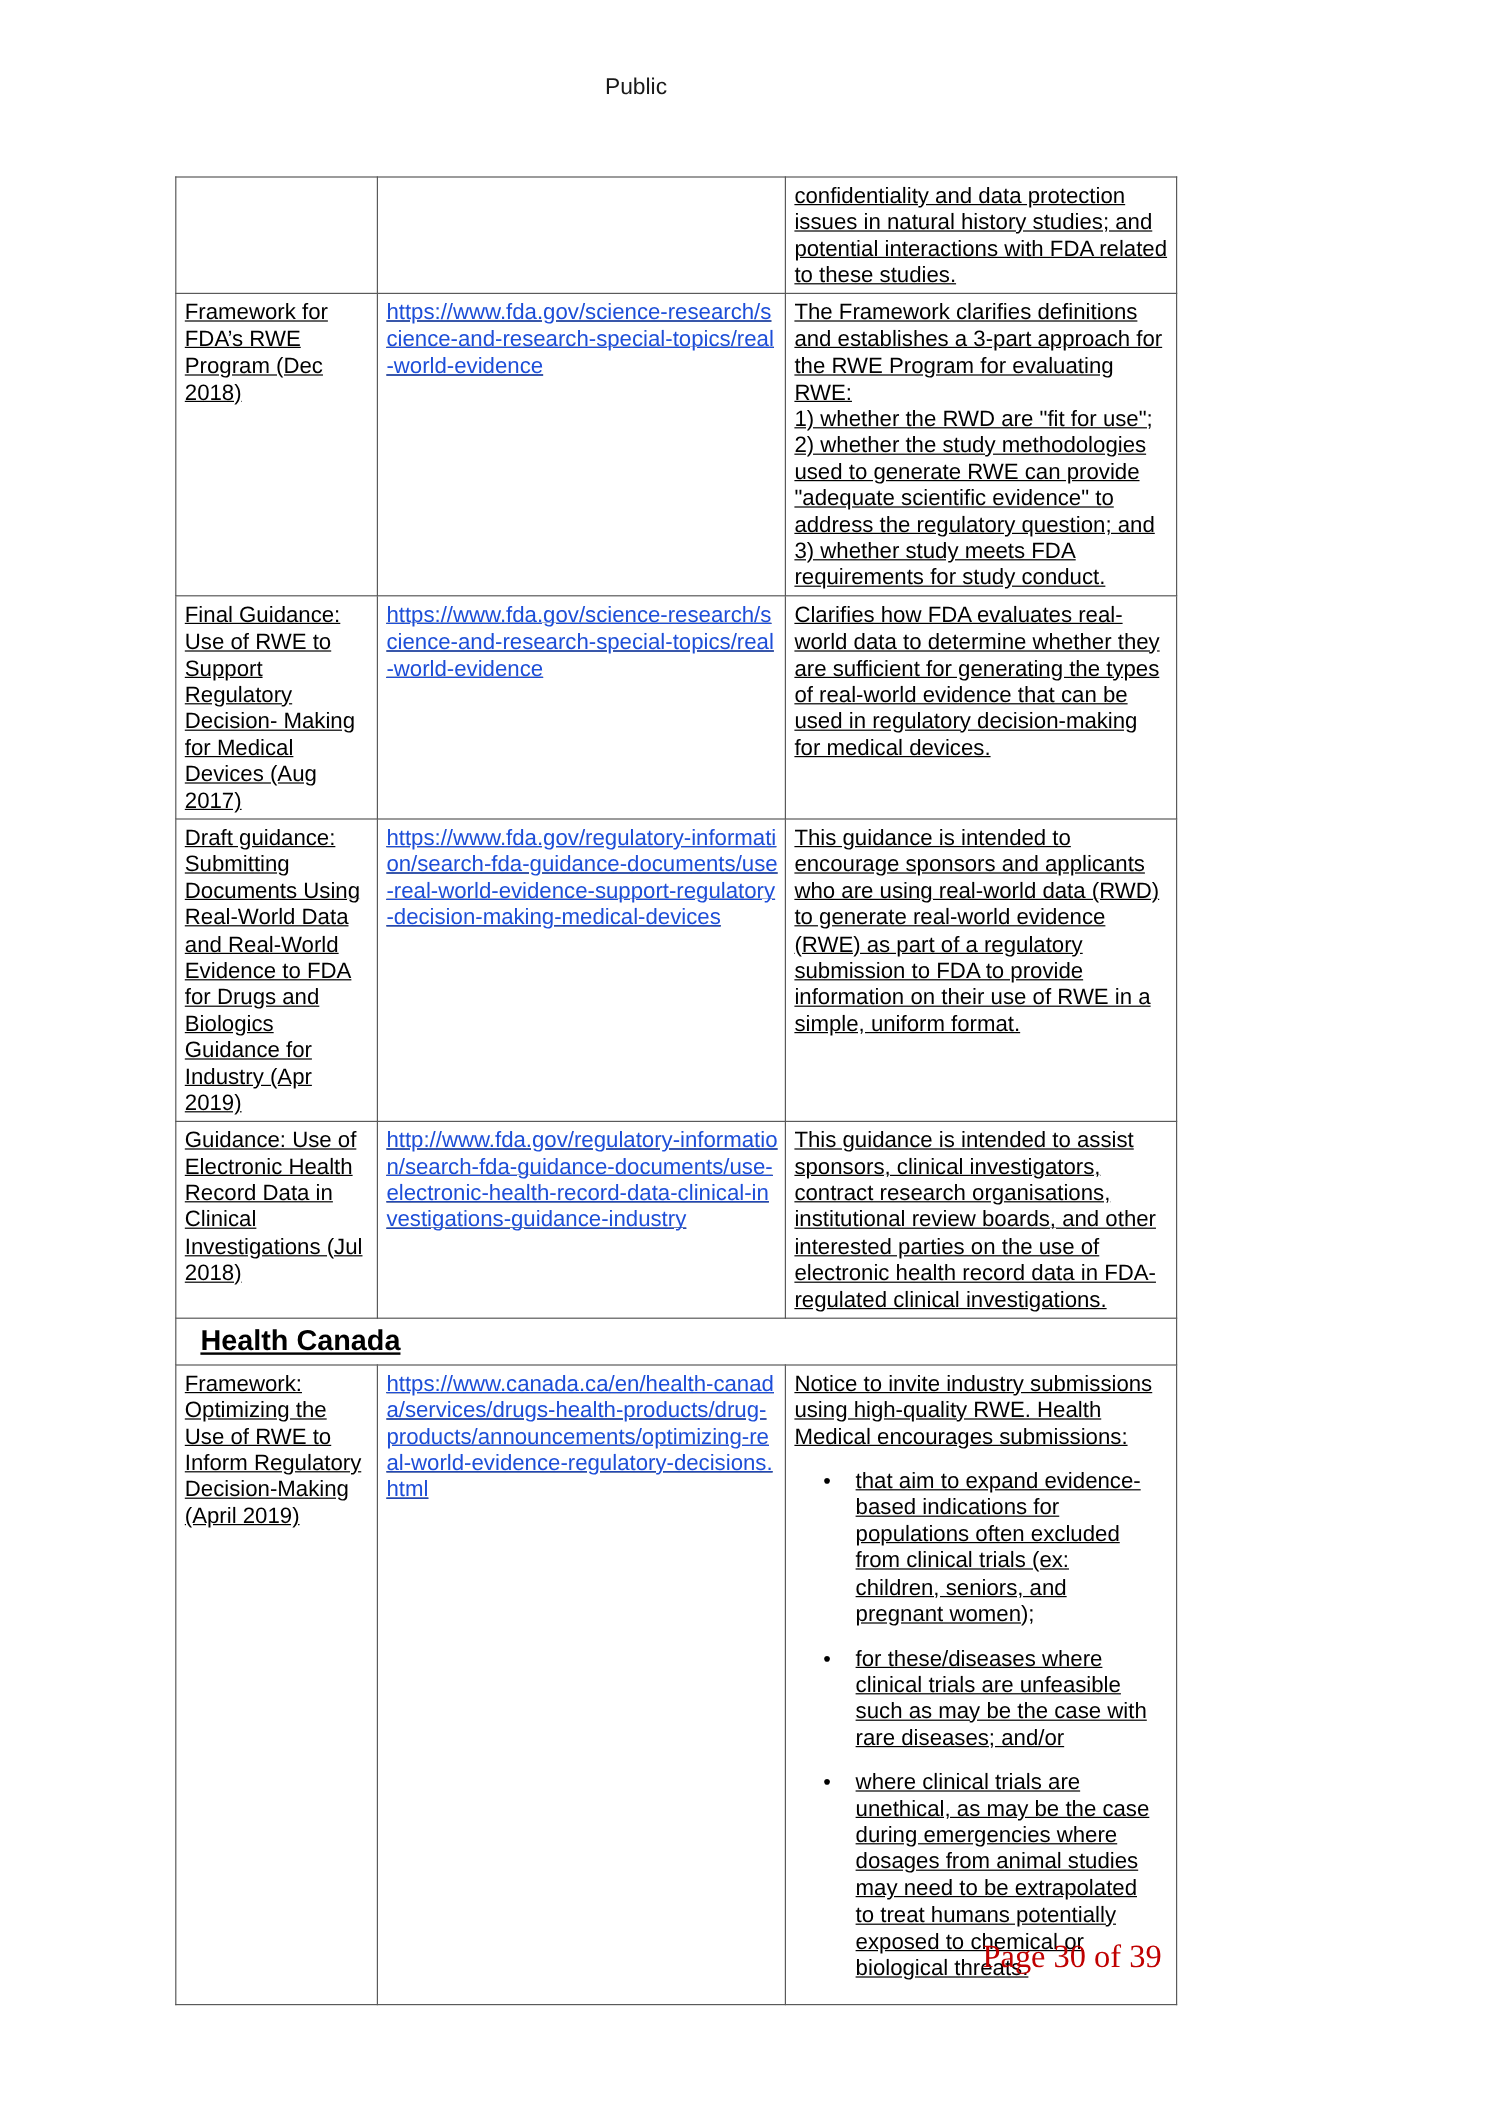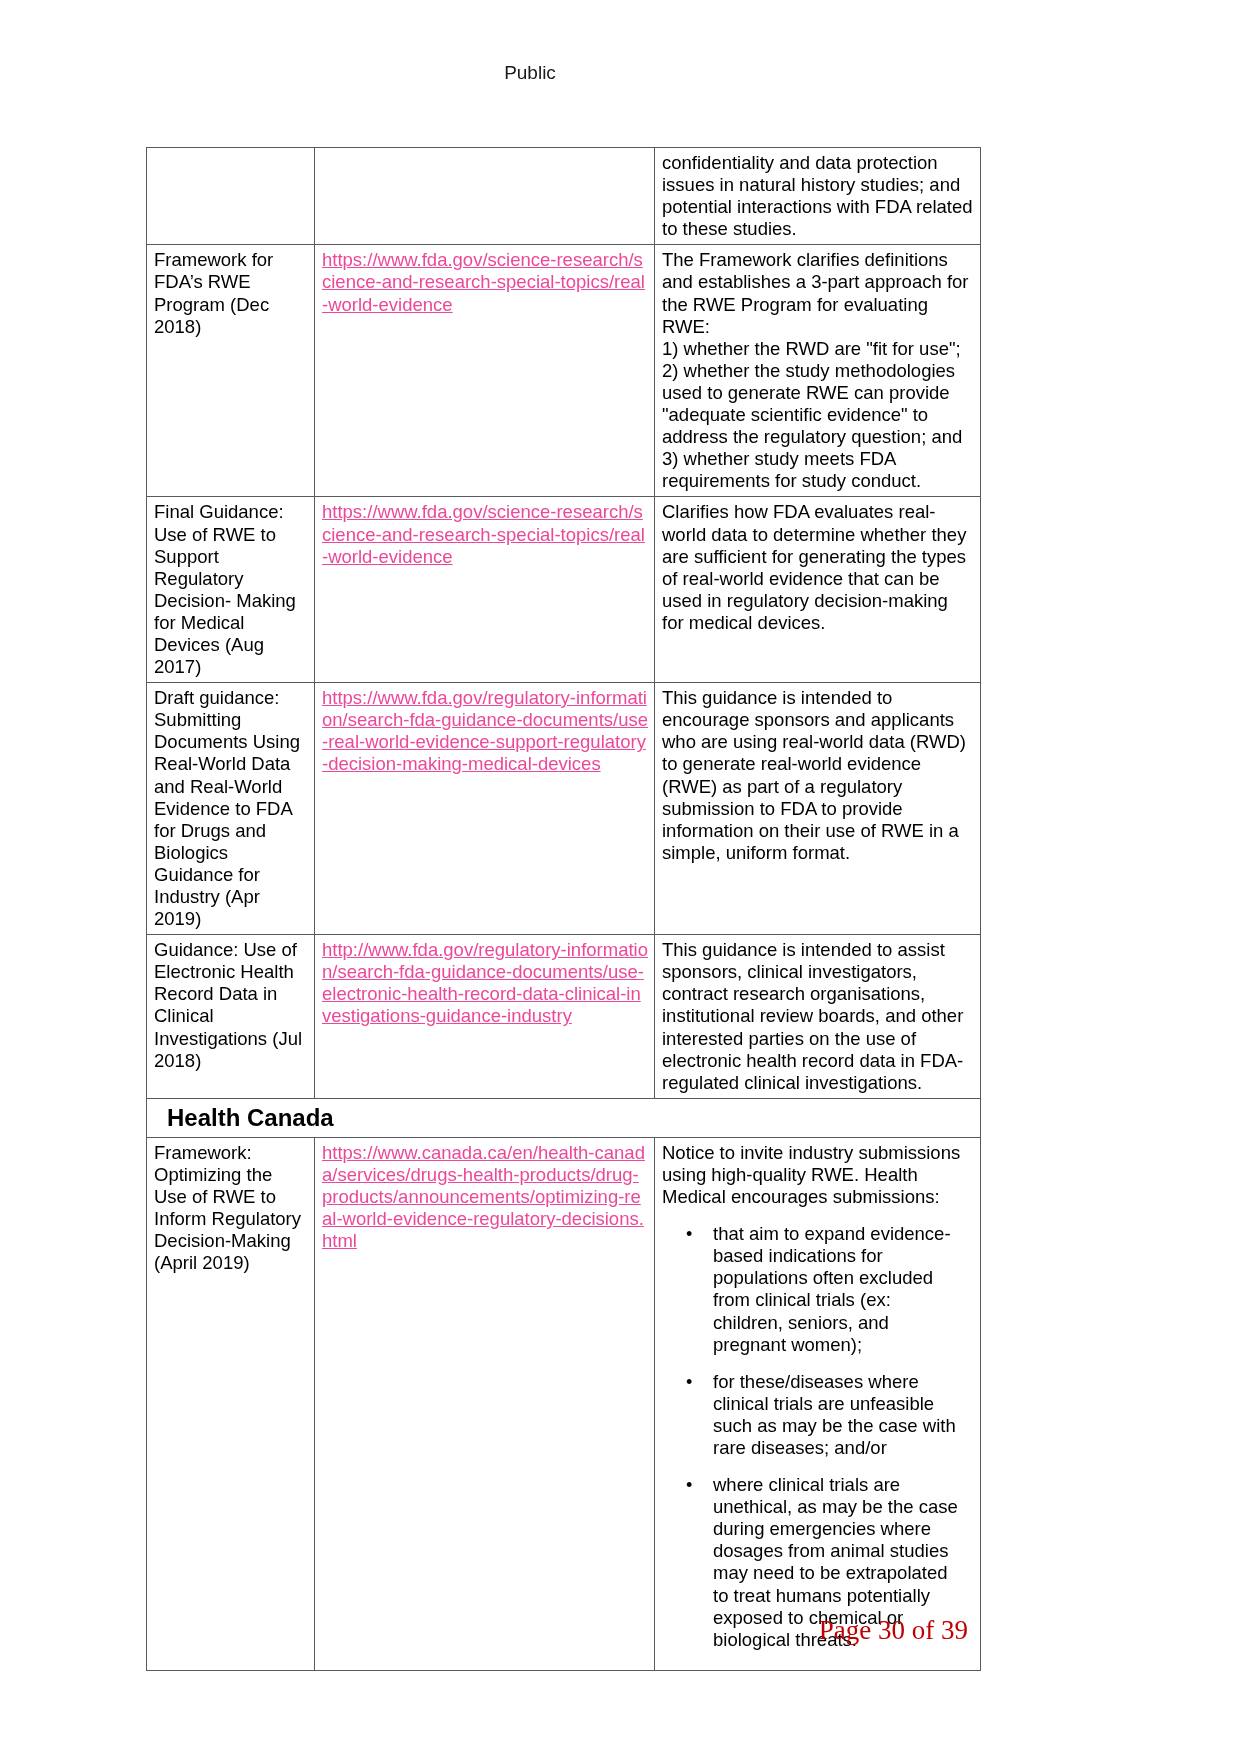--- a/index.html
+++ b/index.html
@@ -40,27 +40,28 @@
     table-layout: fixed;
   }
   .doc-table td {
     border: 1px solid #5a5a5a;
     vertical-align: top;
     padding: 4px 6px 4px 7px;
     font-size: 18.5px;
     line-height: 22.1px;
     word-wrap: break-word;
     overflow-wrap: break-word;
+    text-decoration: underline;
   }
   .col-title   { width: 168px; }
   .col-link    { width: 340px; }
   .col-desc    { width: 326px; }
 
   .link-text {
-    color: #ec4899;
+    color: #1d4ed8;
     text-decoration: underline;
     word-break: break-all;
     display: inline;
     cursor: pointer;
   }
   .section-head td {
     font-size: 24px;
     font-weight: bold;
     line-height: 27px;
     padding: 5px 6px 6px 20px;

